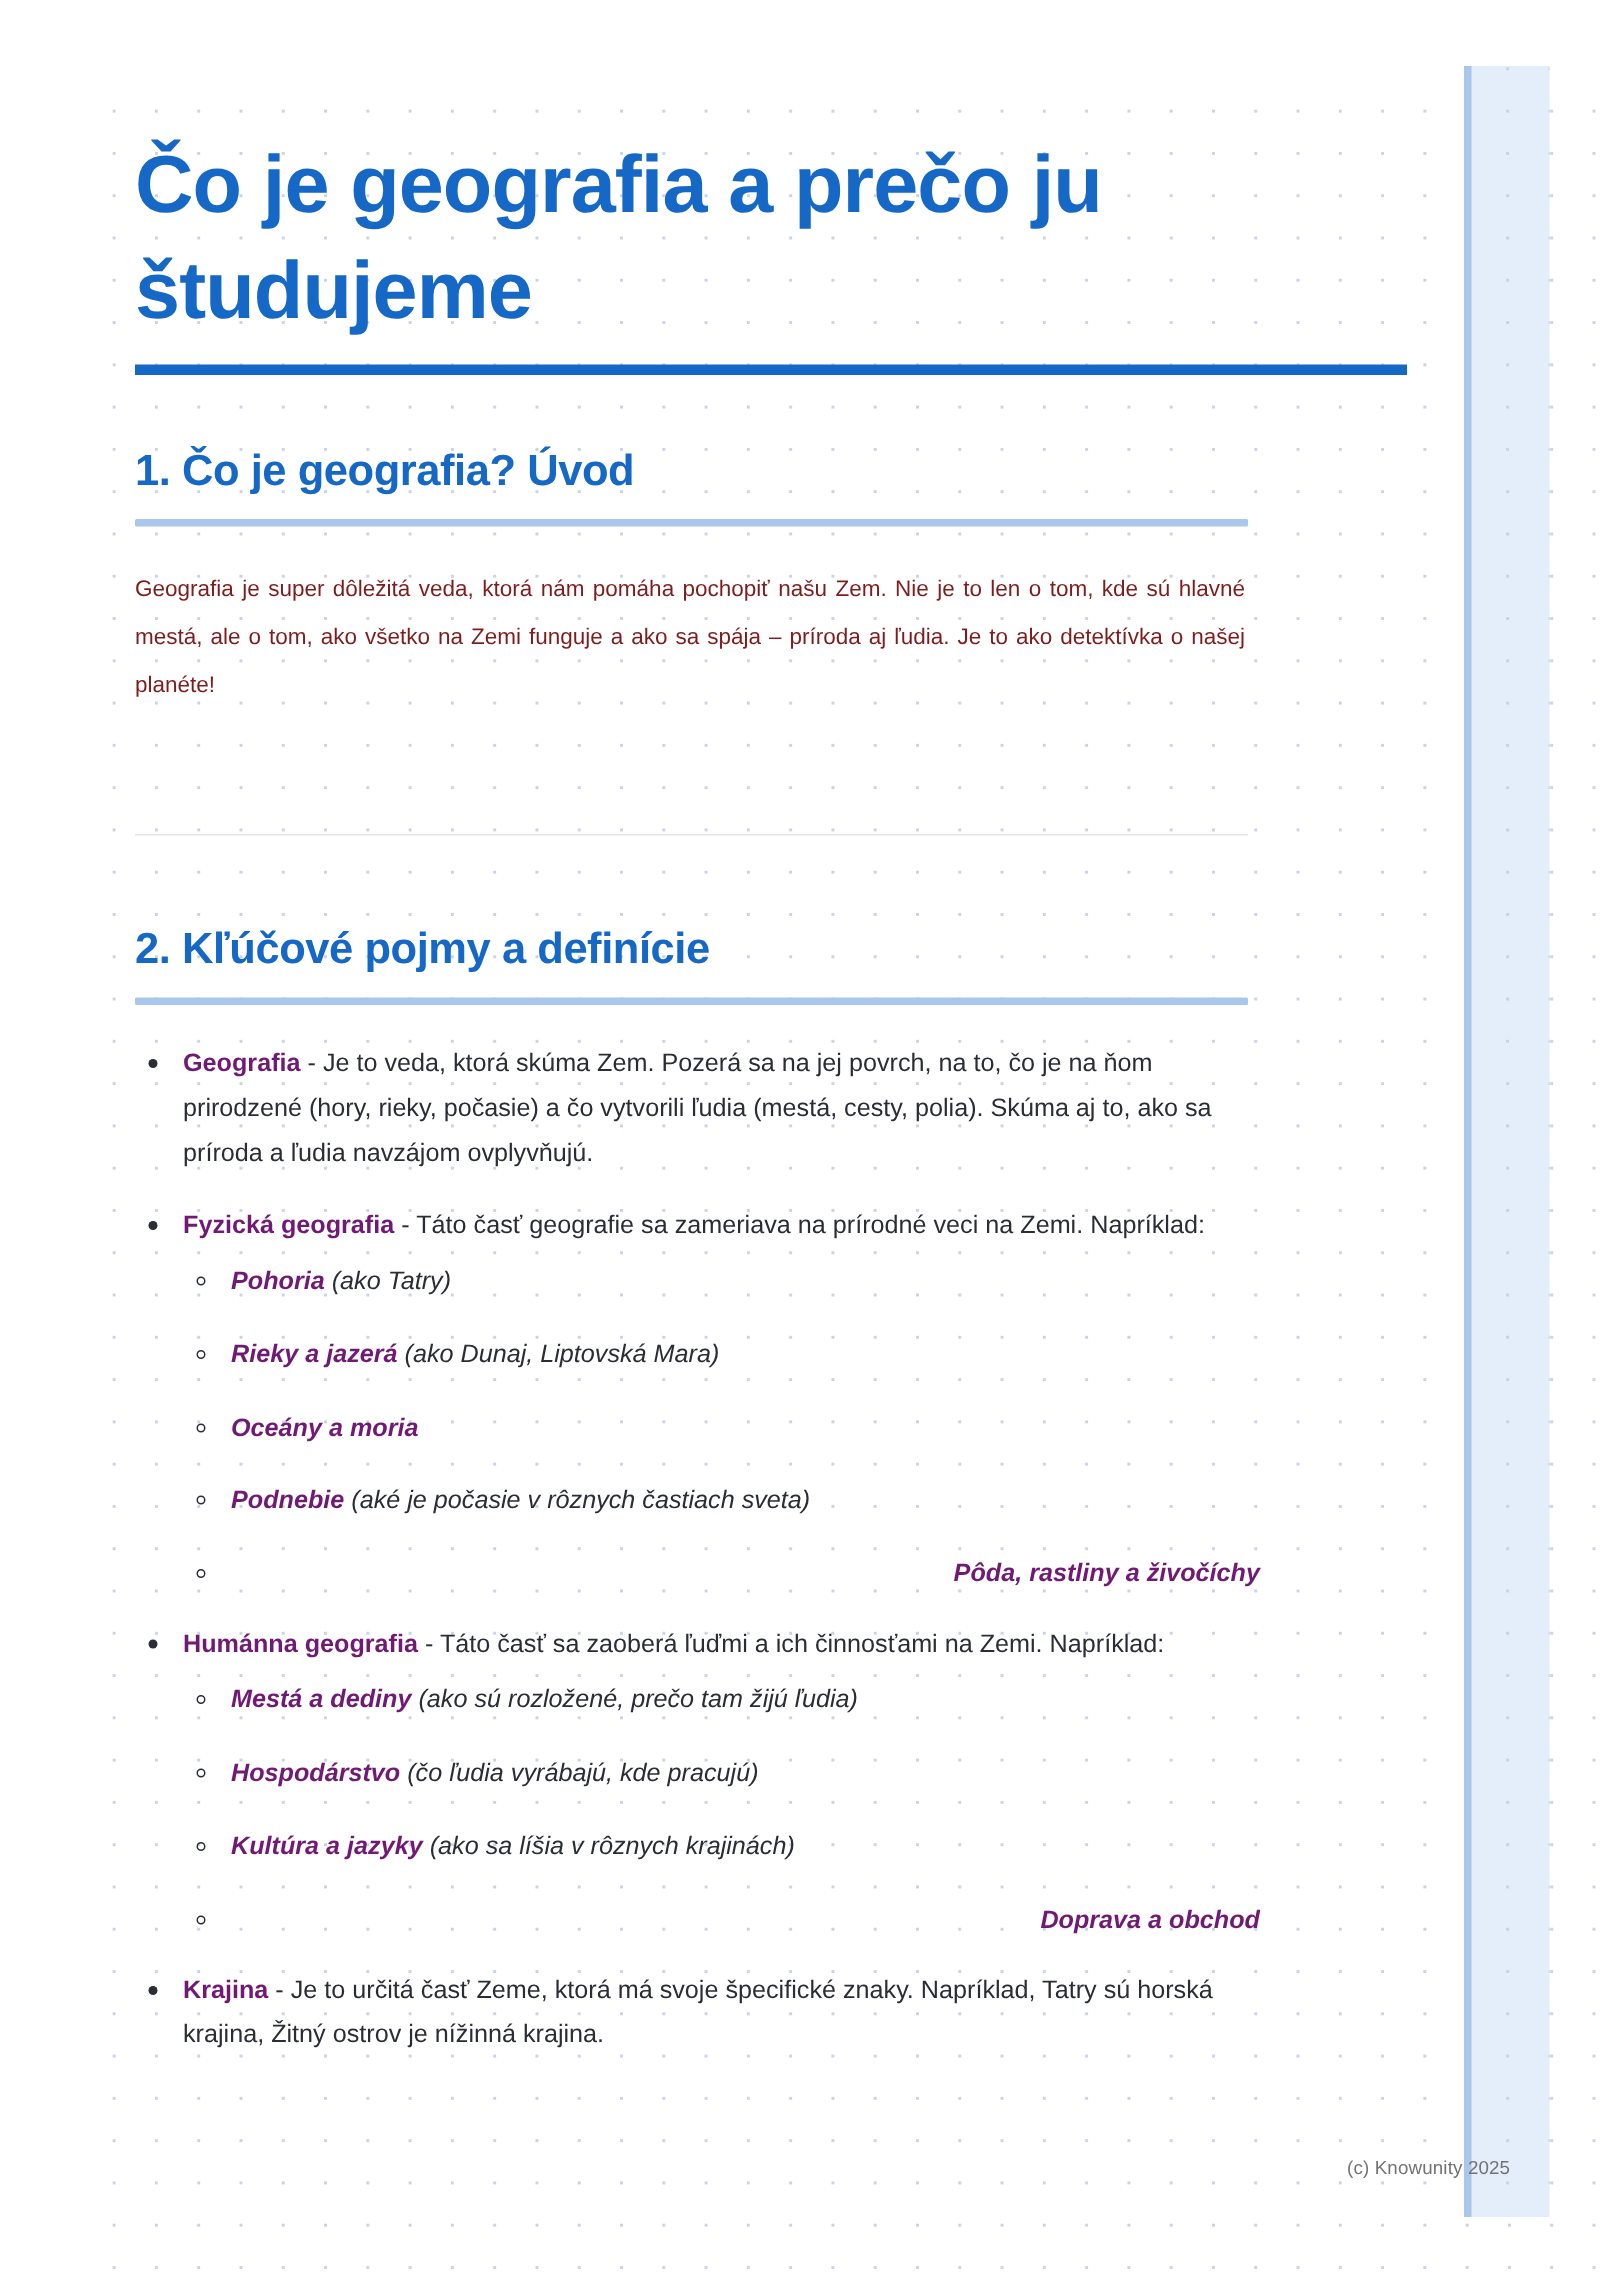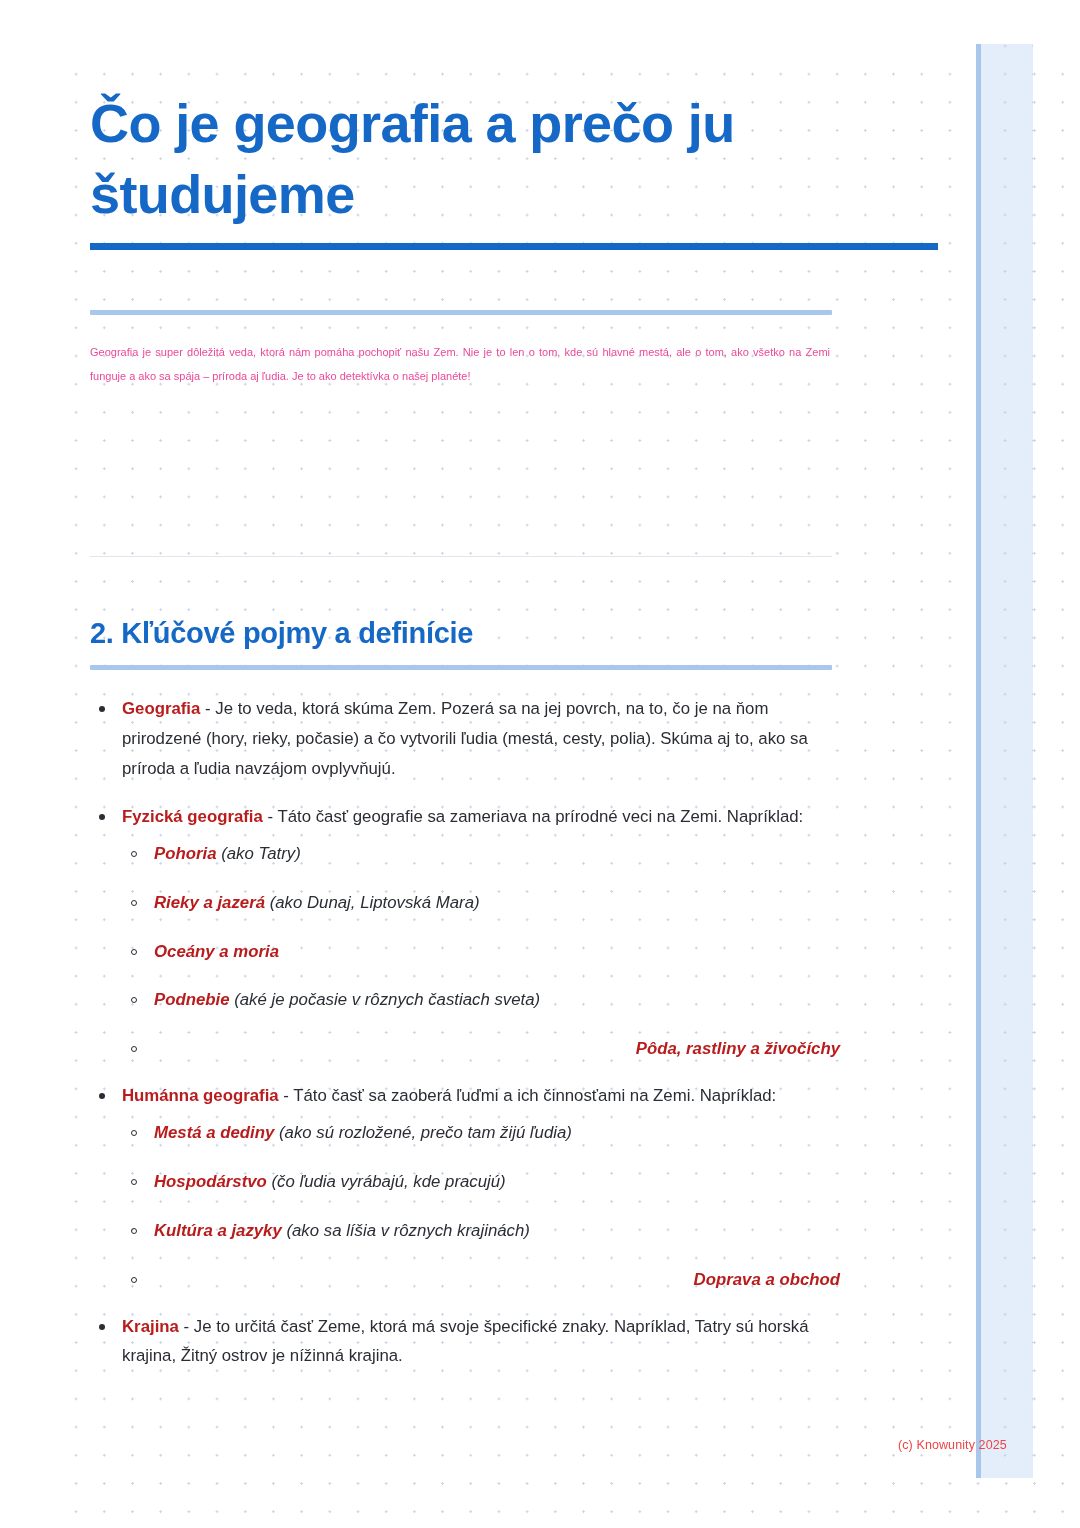--- a/index.html
+++ b/index.html
@@ -102,23 +102,23 @@
     margin-top: 14px;
     width: 742px;
     height: 5px;
     background: #a9c7ea;
     border-radius: 1px;
   }
 
   .body-paragraph {
     margin: 26px 0 0 0;
     width: 740px;
-    font-size: 11px;
+    font-size: 15px;
     line-height: 2.14;
-    color: #ec4899;
+    color: #7f1d1d;
     text-align: justify;
     text-justify: inter-word;
   }
 
   .section-divider {
     position: absolute;
     left: 90px;
     top: 556px;
     width: 742px;
     height: 1px;
@@ -173,30 +173,30 @@
     left: 9px;
     top: 10px;
     width: 6px;
     height: 6px;
     border-radius: 50%;
     border: 1.4px solid #2a2d34;
     box-sizing: border-box;
     background: transparent;
   }
 
-  .term { font-weight: bold; color: #b91c1c; }
+  .term { font-weight: bold; color: #701a75; }
   .term-rest { font-weight: normal; }
 
   
   #watermark {
     position: absolute;
     left: 898px;
     top: 1438px;
     font-size: 12.5px;
-    color: #ef4444;
+    color: #737373;
     letter-spacing: 0.1px;
     z-index: 3;
     white-space: nowrap;
     font-family: "Liberation Sans", "DejaVu Sans", sans-serif;
   }
 </style>
 </head>
 <body>
 
 <div id="dot-grid"></div>
@@ -204,20 +204,21 @@
 <div id="right-strip">
   <div class="strip-dots"></div>
 </div>
 
 <div id="page">
 
   <h1 class="doc-title">Čo je geografia a prečo ju študujeme</h1>
   <div class="title-rule"></div>
 
   <div class="section section-1">
+    <h2 class="section-heading">1. Čo je geografia? Úvod</h2>
     <div class="heading-rule"></div>
     <p class="body-paragraph">Geografia je super dôležitá veda, ktorá nám pomáha pochopiť našu Zem. Nie je to len o tom, kde sú hlavné mestá, ale o tom, ako všetko na Zemi funguje a ako sa spája – príroda aj ľudia. Je to ako detektívka o našej planéte!</p>
   </div>
 
   <div class="section-divider"></div>
 
   <div class="section section-2">
     <h2 class="section-heading">2. Kľúčové pojmy a definície</h2>
     <div class="heading-rule"></div>
     <ul class="level-1" id="terms-list">

